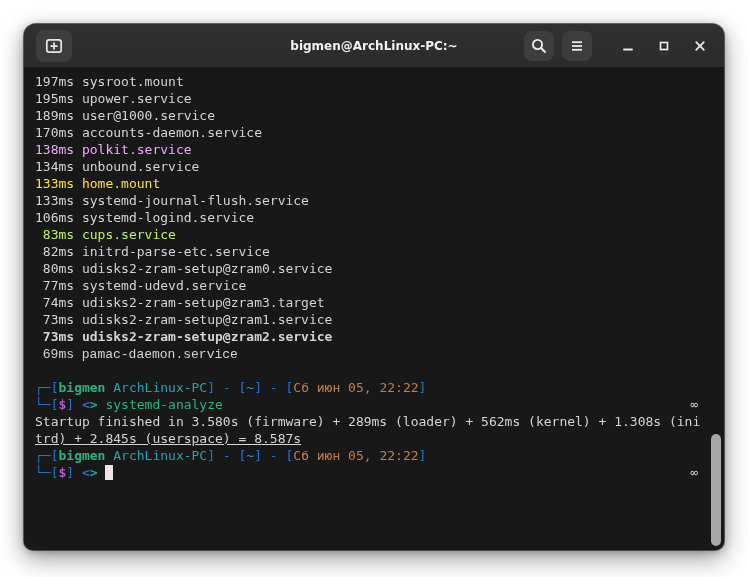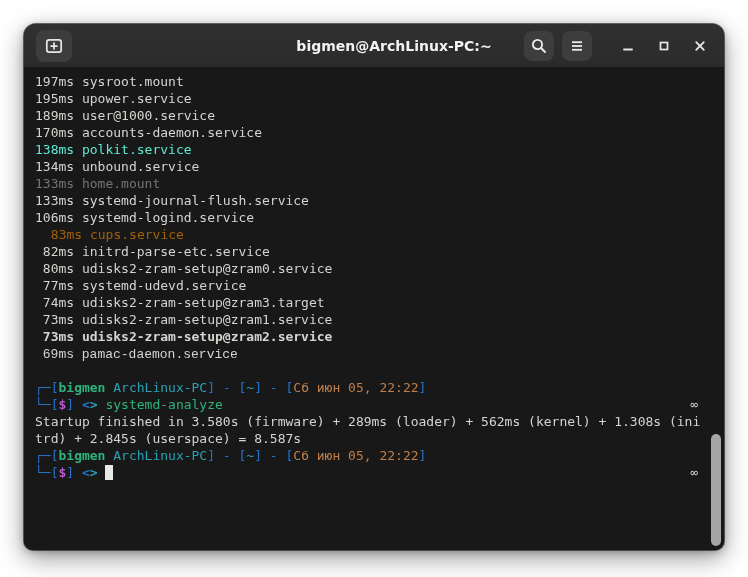--- a/index.html
+++ b/index.html
@@ -52,24 +52,23 @@
     display: flex; align-items: center; justify-content: center;
     cursor: pointer;
     flex: 0 0 auto;
   }
   .win-title {
     position: absolute;
     left: 50%;
     top: 50%;
     transform: translate(-50%, -50%);
     color: #f2f2f2;
-    font-size: 14px;
+    font-size: 12px;
     font-weight: bold;
     white-space: nowrap;
-    margin-left: 20px;
   }
   .tb-right {
     margin-left: auto;
     display: flex;
     align-items: center;
     gap: 8px;
   }
   .tb-right .gap { width: 6px; }
   .icon svg { display: block; }
   .terminal {
@@ -181,38 +180,38 @@
         </span>
       </button>
     </div>
   </div>
 
   <div class="terminal">
       <div class="line"><span style="color: rgb(214, 212, 208);">197ms sysroot.mount</span></div>
       <div class="line"><span style="color: rgb(214, 212, 208);">195ms upower.service</span></div>
       <div class="line"><span style="color: rgb(214, 212, 208);">189ms user@1000.service</span></div>
       <div class="line"><span style="color: rgb(214, 212, 208);">170ms accounts-daemon.service</span></div>
-      <div class="line"><span style="color: #5eead4;">138ms polkit.service</span></div>
+      <div class="line"><span style="color: #f0abfc;">138ms polkit.service</span></div>
       <div class="line"><span style="color: rgb(214, 212, 208);">134ms unbound.service</span></div>
-      <div class="line"><span style="color: #737373;">133ms home.mount</span></div>
+      <div class="line"><span style="color: #fde047;">133ms home.mount</span></div>
       <div class="line"><span style="color: rgb(214, 212, 208);">133ms systemd-journal-flush.service</span></div>
       <div class="line"><span style="color: rgb(214, 212, 208);">106ms systemd-logind.service</span></div>
-      <div class="line"><span style="color: #a16207; margin-left: 8px;"> 83ms cups.service</span></div>
+      <div class="line"><span style="color: #bef264;"> 83ms cups.service</span></div>
       <div class="line"><span style="color: rgb(214, 212, 208);"> 82ms initrd-parse-etc.service</span></div>
       <div class="line"><span style="color: rgb(214, 212, 208);"> 80ms udisks2-zram-setup@zram0.service</span></div>
       <div class="line"><span style="color: rgb(214, 212, 208);"> 77ms systemd-udevd.service</span></div>
       <div class="line"><span style="color: rgb(214, 212, 208);"> 74ms udisks2-zram-setup@zram3.target</span></div>
       <div class="line"><span style="color: rgb(214, 212, 208);"> 73ms udisks2-zram-setup@zram1.service</span></div>
       <div class="line"><span style="color: rgb(214, 212, 208); font-weight: bold;"> 73ms udisks2-zram-setup@zram2.service</span></div>
       <div class="line"><span style="color: rgb(214, 212, 208); font-family: Liberation Mono, monospace;"> 69ms pamac-daemon.service</span></div>
       <div class="line"><span style="color: rgb(214, 212, 208);"></span></div>
       <div class="line"><span style="color: rgb(38, 114, 200);">┌─[</span><span class="b" style="color: rgb(45, 179, 126);">bigmen</span><span style="color: rgb(214, 212, 208);"> </span><span style="color: rgb(42, 161, 179);">ArchLinux-PC</span><span style="color: rgb(38, 114, 200);">] - [</span><span style="color: rgb(42, 161, 179);">~</span><span style="color: rgb(38, 114, 200);">] - [</span><span style="color: rgb(192, 127, 74);">Сб июн 05, 22:22</span><span style="color: rgb(38, 114, 200);">]</span></div>
       <div class="line"><span style="color: rgb(38, 114, 200);">└─[</span><span class="b" style="color: rgb(181, 91, 199);">$</span><span style="color: rgb(38, 114, 200);">] </span><span class="b" style="color: rgb(38, 114, 200);">&lt;</span><span class="b" style="color: rgb(42, 161, 179);">&gt;</span><span style="color: rgb(45, 179, 126);"> systemd-analyze</span><span class="rprompt">∞</span></div>
       <div class="line"><span style="color: rgb(214, 212, 208);">Startup finished in 3.580s (firmware) + 289ms (loader) + 562ms (kernel) + 1.308s (ini</span></div>
-      <div class="line"><span style="color: rgb(214, 212, 208);">trd) + 2.845s (userspace) = 8.587s</span></div>
+      <div class="line"><span style="color: rgb(214, 212, 208); text-decoration: underline;">trd) + 2.845s (userspace) = 8.587s</span></div>
       <div class="line"><span style="color: rgb(38, 114, 200);">┌─[</span><span class="b" style="color: rgb(45, 179, 126);">bigmen</span><span style="color: rgb(214, 212, 208);"> </span><span style="color: rgb(42, 161, 179);">ArchLinux-PC</span><span style="color: rgb(38, 114, 200);">] - [</span><span style="color: rgb(42, 161, 179);">~</span><span style="color: rgb(38, 114, 200);">] - [</span><span style="color: rgb(192, 127, 74);">Сб июн 05, 22:22</span><span style="color: rgb(38, 114, 200);">]</span></div>
       <div class="line"><span style="color: rgb(38, 114, 200);">└─[</span><span class="b" style="color: rgb(181, 91, 199);">$</span><span style="color: rgb(38, 114, 200);">] </span><span class="b" style="color: rgb(38, 114, 200);">&lt;</span><span class="b" style="color: rgb(42, 161, 179);">&gt;</span><span style="color: rgb(214, 212, 208);"> </span><span class="cursor" style="background: rgb(232, 232, 230);"></span><span class="rprompt">∞</span></div>
     </div>
 
   <div class="scrollbar-track">
     <div class="scrollbar-thumb"></div>
   </div>
 
 </div>
 

